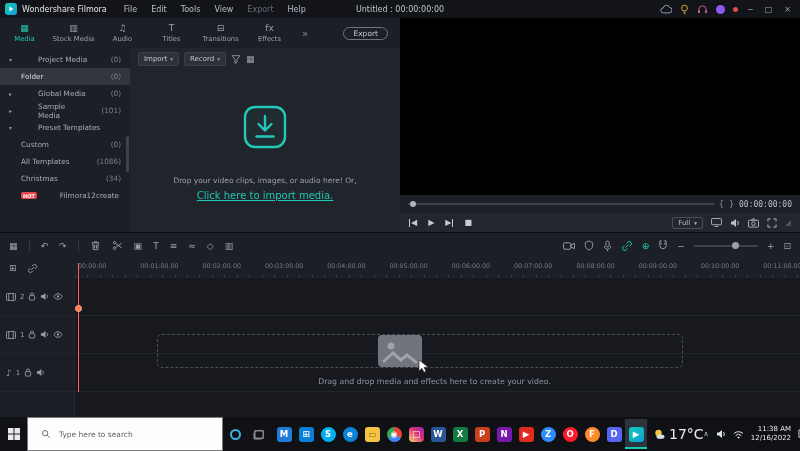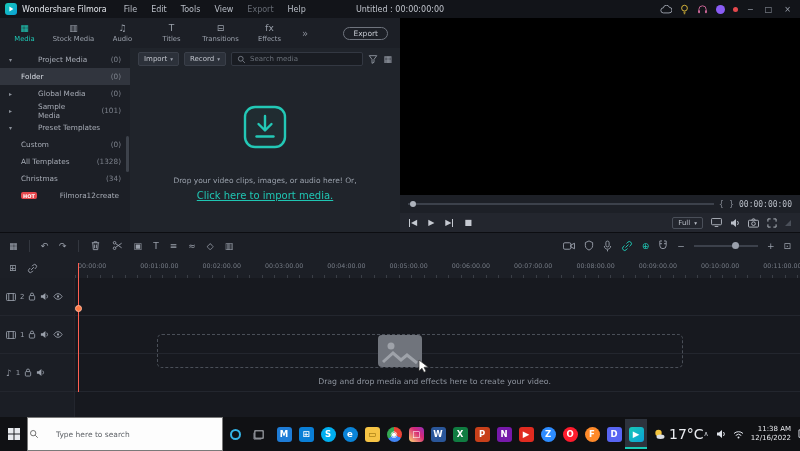--- a/index.html
+++ b/index.html
@@ -118,21 +118,21 @@
   .drop-hint-text { position:absolute; left:69px; right:0; top:99px; text-align:center; font-size:7.8px; color:#8d939d; }
   .playhead-line { position:absolute; left:78px; top:0; height:114px; width:1px; background:#ff5f52; }
   .ph-knob { position:absolute; left:75px; top:27px; width:7px; height:7px; border-radius:50%;
              background:#ff7a45; border:1px solid #ffb49a; }
 
   
   .taskbar { position:absolute; left:0; right:0; bottom:0; height:34px; background:#101114;
              display:flex; align-items:center; }
   .start { width:27px; height:34px; display:grid; place-items:center; flex:none; }
   .tb-search { width:196px; height:34px; background:#fdfdfd; border:1px solid #7a7a7a;
-               display:flex; align-items:center; gap:17px; padding:0 1px; flex:none; }
+               display:flex; align-items:center; gap:8px; padding:0 13px; flex:none; }
   .tb-search input { flex:1; min-width:0; border:none; outline:none; background:transparent;
                      font-size:7.5px; color:#222; }
   .tb-search input::placeholder { color:#5f6368; }
   .tb-ic { width:24px; height:34px; display:grid; place-items:center; flex:none; }
   .cortana-ring { width:11px; height:11px; border:2px solid #35b4e6; border-radius:50%; }
   .tb-apps { display:flex; align-items:center; margin-left:2px; }
   .tb-app { width:22px; height:30px; display:grid; place-items:center; }
   .tb-app .g { width:15px; height:15px; border-radius:3px; display:grid; place-items:center;
                font-size:8.5px; font-weight:bold; color:#fff; line-height:1; }
   .tb-app.active { background:#2d333d; box-shadow:inset 0 -2px 0 #18c9b5; }
@@ -240,21 +240,21 @@
       <span class="caret">▾</span>
       <span>Preset Templates</span>
       <span class="count"></span>
     </div>
     <div class="side-item child">
       <span>Custom</span>
       <span class="count">(0)</span>
     </div>
     <div class="side-item child">
       <span>All Templates</span>
-      <span class="count">(1328)</span>
+      <span class="count">(1086)</span>
     </div>
     <div class="side-item child">
       <span>Christmas</span>
       <span class="count">(34)</span>
     </div>
     <div class="side-item child">
       <span class="hot">HOT</span>
       <span>Filmora12create</span>
       <span class="count">(10)</span>
     </div>
@@ -264,29 +264,20 @@
   <div class="media-panel">
     <div class="mp-toolbar">
       <button class="mp-btn">
         <span>Import</span>
         <span class="dd">▾</span>
       </button>
       <button class="mp-btn">
         <span>Record</span>
         <span class="dd">▾</span>
       </button>
-      <div class="search-box">
-        <span>
-          <svg width="9" height="9" viewBox="0 0 12 12">
-              <circle cx="5" cy="5" r="3.2" fill="none" stroke="#8a8f99"></circle>
-              <path d="M7.5 7.5l3 3" stroke="#8a8f99"></path>
-            </svg>
-        </span>
-        <input placeholder="Search media" style="">
-      </div>
       <button>
         <svg width="10" height="10" viewBox="0 0 12 12">
             <path d="M1.5 2h9L7.2 6.5V10l-2.4 1.2V6.5z" fill="none" stroke="#9aa0ab"></path>
           </svg>
       </button>
       <button class="grid-view">▦</button>
     </div>
     <div class="drop-zone">
       <span>
         <svg width="46" height="46" viewBox="0 0 46 46">

